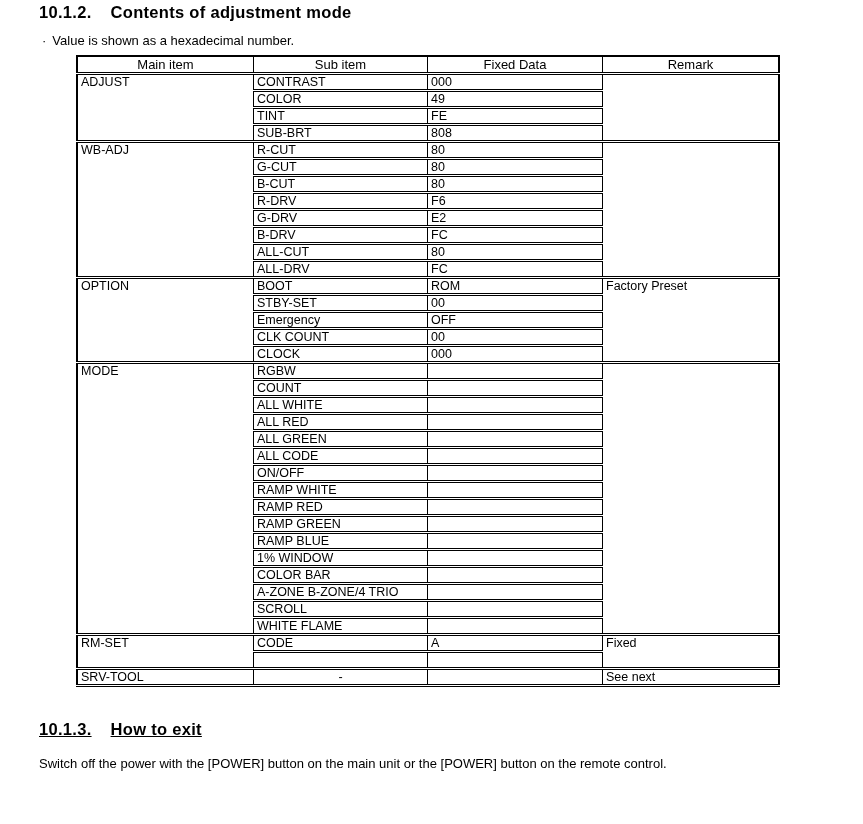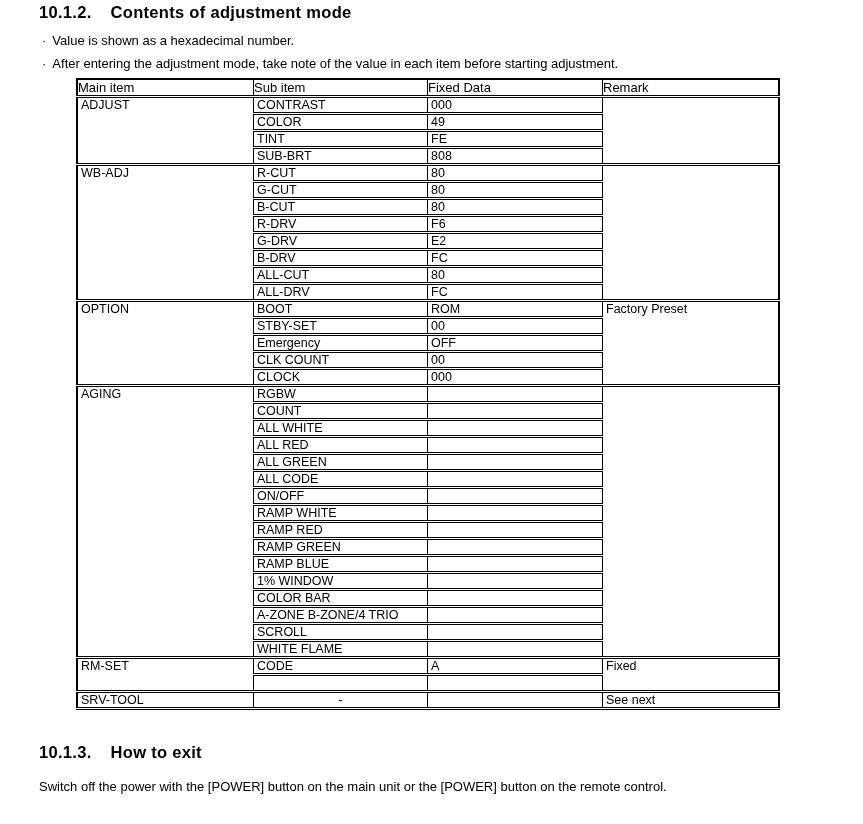--- a/index.html
+++ b/index.html
@@ -38,56 +38,55 @@
     margin: 3px 0 0 76px;
     width: 697px;
     border: 2px solid #000;
   }
   table.adj th {
     font-weight: normal;
     font-size: 13px;
     height: 15px;
     line-height: 15px;
     padding: 0;
-    text-align: left;
+    text-align: center;
     border: 1px solid #000;
     border-bottom: 3px double #000;
     overflow: hidden;
   }
   table.adj td {
     border: 1px solid #000;
     border-bottom: 3px double #000;
     font-size: 12.5px;
     height: 13.5px;
     line-height: 14px;
     padding: 0 2px 0 3px;
     vertical-align: top;
     overflow: hidden;
     white-space: nowrap;
   }
   table.adj td.center { text-align: center; padding: 0; }
-  .heading.second { margin-top: 33px; }
+  .heading.second { margin-top: 33px; text-decoration: underline; }
   .para {
     margin: 17px 17px 0 39px;
     font-size: 13px;
     line-height: 16px;
   }
 </style>
 </head>
 <body>
 
 <div class="page">
 
   <div class="heading">
     <span class="hnum">10.1.2.</span><span class="htitle">Contents of adjustment mode</span>
   </div>
 
   <div class="bullets">
       <div class="bullet"><span class="dot">·</span><span>Value is shown as a hexadecimal number.</span></div>
-      <div class="bullet"><span class="dot">·</span><span>After entering the adjustment mode, take note of the value in each item before starting adjustment.</span></div>
     </div>
 
   <table class="adj">
     <thead>
       <tr>
           <th style="width: 175px;">Main item</th>
           <th style="width: 173px;">Sub item</th>
           <th style="width: 174px;">Fixed Data</th>
           <th style="width: 175px;">Remark</th>
         </tr>
@@ -161,21 +160,21 @@
         </tr>
         <tr>
           <td>CLK COUNT</td>
           <td>00</td>
         </tr>
         <tr>
           <td>CLOCK</td>
           <td>000</td>
         </tr>
         <tr>
-          <td rowspan="16">AGING</td>
+          <td rowspan="16">MODE</td>
           <td>RGBW</td>
           <td></td>
           <td rowspan="16"></td>
         </tr>
         <tr>
           <td>COUNT</td>
           <td></td>
         </tr>
         <tr>
           <td>ALL WHITE</td>

